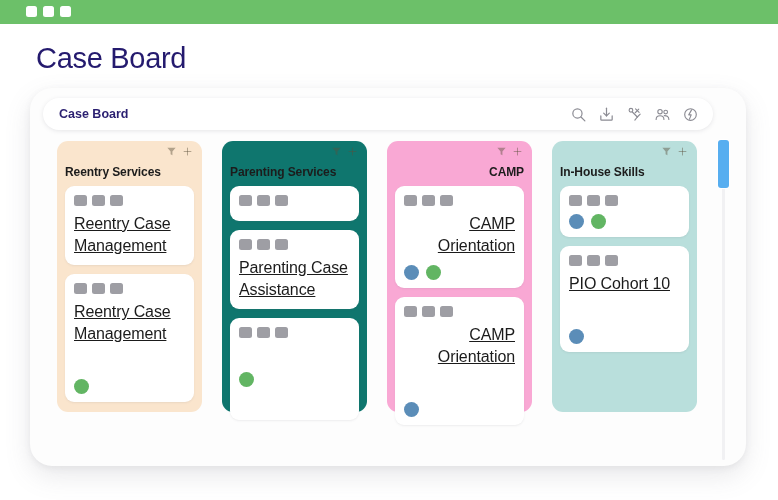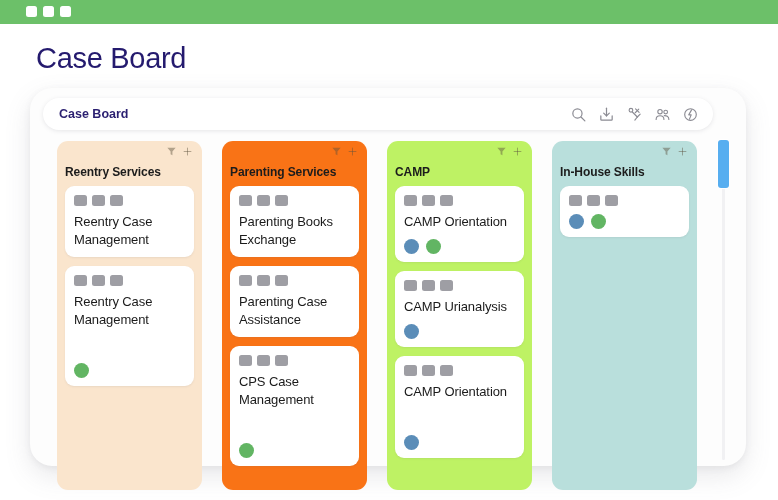--- a/index.html
+++ b/index.html
@@ -67,21 +67,21 @@
   .tb-icon { width: 17px; height: 17px; display:block; color: #8b8b93; }
   .tb-icon svg { width: 100%; height: 100%; display: block; }
 
   
   .columns {
     position: absolute; left: 27px; top: 53px;
     width: 660px; height: 307px;
     display: flex; gap: 20px;
   }
   .column {
-    width: 145px; height: 349px;
+    width: 145px; height: 271px;
     border-radius: 11px;
     padding: 6px 8px 16px 8px;
     position: relative;
     flex: 0 0 145px;
   }
   .col-icons {
     position: absolute; right: 9px; top: 5px;
     display: flex; align-items: center; gap: 5px;
     color: rgba(90,80,60,0.45);
   }
@@ -99,22 +99,22 @@
     border-radius: 9px;
     padding: 9px 9px 8px 9px;
     margin-bottom: 9px;
     box-shadow: 0 1px 2px rgba(100,100,110,0.10);
     position: relative;
   }
   .card.tall { min-height: 102px; }
   .tags { display: flex; gap: 5px; margin-bottom: 7px; }
   .tag { width: 13px; height: 11px; border-radius: 2.5px; background: #9e9ea4; }
   .card-title {
-    font-size: 13px; font-weight: 500; color: #1b1b1b;
-    line-height: 1.38; letter-spacing: -0.1px;
+    font-size: 16px; font-weight: 500; color: #1b1b1b;
+    line-height: 1.38; letter-spacing: -0.1px; text-decoration: underline;
   }
   .avatars { display: flex; gap: 7px; margin-top: 8px; }
   .avatars.pushdown { margin-top: 34px; }
   .avatar { width: 15px; height: 15px; border-radius: 50%; }
 
   
   .scroll-track {
     position: absolute; left: 722px; top: 140px;
     width: 3px; height: 320px;
     background: #f1f1f3; border-radius: 2px;
@@ -216,64 +216,62 @@
               <span class="tag"></span>
               <span class="tag"></span>
               <span class="tag"></span>
             </div>
             <div class="card-title">Reentry Case Management</div>
             <div class="avatars pushdown">
               <span class="avatar" style="background: rgb(98, 181, 99);"></span>
             </div>
           </div>
         </div>
-        <div class="column" style="background: #f97316;">
+        <div class="column" style="background: #0f766e;">
           <div class="col-icons">
             <span class="col-icon">
               <svg viewBox="0 0 24 24" fill="currentColor">
                 <path d="M3 4h18l-7 8.2V20l-4-2.2v-5.6z"></path>
               </svg>
             </span>
             <span class="col-icon">
               <svg viewBox="0 0 24 24" fill="none" stroke="currentColor" stroke-width="2.2" stroke-linecap="round">
                 <line x1="12" y1="4.5" x2="12" y2="19.5"></line>
                 <line x1="4.5" y1="12" x2="19.5" y2="12"></line>
               </svg>
             </span>
           </div>
           <div class="col-title">Parenting Services</div>
           <div class="card">
             <div class="tags">
               <span class="tag"></span>
               <span class="tag"></span>
               <span class="tag"></span>
             </div>
-            <div class="card-title">Parenting Books Exchange</div>
           </div>
           <div class="card">
             <div class="tags">
               <span class="tag"></span>
               <span class="tag"></span>
               <span class="tag"></span>
             </div>
             <div class="card-title">Parenting Case Assistance</div>
           </div>
           <div class="card tall">
             <div class="tags">
               <span class="tag"></span>
               <span class="tag"></span>
               <span class="tag"></span>
             </div>
-            <div class="card-title">CPS Case Management</div>
             <div class="avatars pushdown">
               <span class="avatar" style="background: rgb(98, 181, 99);"></span>
             </div>
           </div>
         </div>
-        <div class="column" style="background: #bef264;">
+        <div class="column" style="background: #f9a8d4; text-align: right;">
           <div class="col-icons">
             <span class="col-icon">
               <svg viewBox="0 0 24 24" fill="currentColor">
                 <path d="M3 4h18l-7 8.2V20l-4-2.2v-5.6z"></path>
               </svg>
             </span>
             <span class="col-icon">
               <svg viewBox="0 0 24 24" fill="none" stroke="currentColor" stroke-width="2.2" stroke-linecap="round">
                 <line x1="12" y1="4.5" x2="12" y2="19.5"></line>
                 <line x1="4.5" y1="12" x2="19.5" y2="12"></line>
@@ -286,31 +284,20 @@
               <span class="tag"></span>
               <span class="tag"></span>
               <span class="tag"></span>
             </div>
             <div class="card-title">CAMP Orientation</div>
             <div class="avatars">
               <span class="avatar" style="background: rgb(91, 141, 184);"></span>
               <span class="avatar" style="background: rgb(98, 181, 99);"></span>
             </div>
           </div>
-          <div class="card">
-            <div class="tags">
-              <span class="tag"></span>
-              <span class="tag"></span>
-              <span class="tag"></span>
-            </div>
-            <div class="card-title">CAMP Urianalysis</div>
-            <div class="avatars">
-              <span class="avatar" style="background: rgb(91, 141, 184);"></span>
-            </div>
-          </div>
           <div class="card tall">
             <div class="tags">
               <span class="tag"></span>
               <span class="tag"></span>
               <span class="tag"></span>
             </div>
             <div class="card-title">CAMP Orientation</div>
             <div class="avatars pushdown">
               <span class="avatar" style="background: rgb(91, 141, 184);"></span>
             </div>
@@ -335,20 +322,31 @@
             <div class="tags">
               <span class="tag"></span>
               <span class="tag"></span>
               <span class="tag"></span>
             </div>
             <div class="avatars">
               <span class="avatar" style="background: rgb(91, 141, 184);"></span>
               <span class="avatar" style="background: rgb(98, 181, 99);"></span>
             </div>
           </div>
+          <div class="card tall">
+            <div class="tags">
+              <span class="tag"></span>
+              <span class="tag"></span>
+              <span class="tag"></span>
+            </div>
+            <div class="card-title">PIO Cohort 10</div>
+            <div class="avatars pushdown">
+              <span class="avatar" style="background: rgb(91, 141, 184);"></span>
+            </div>
+          </div>
         </div>
       </div>
   </div>
 
   <div class="scroll-track" style="background: rgb(241, 241, 243);"></div>
   <div class="scroll-thumb" style="background: rgb(87, 174, 240);"></div>
 
 </div>
 
 </body></html>

